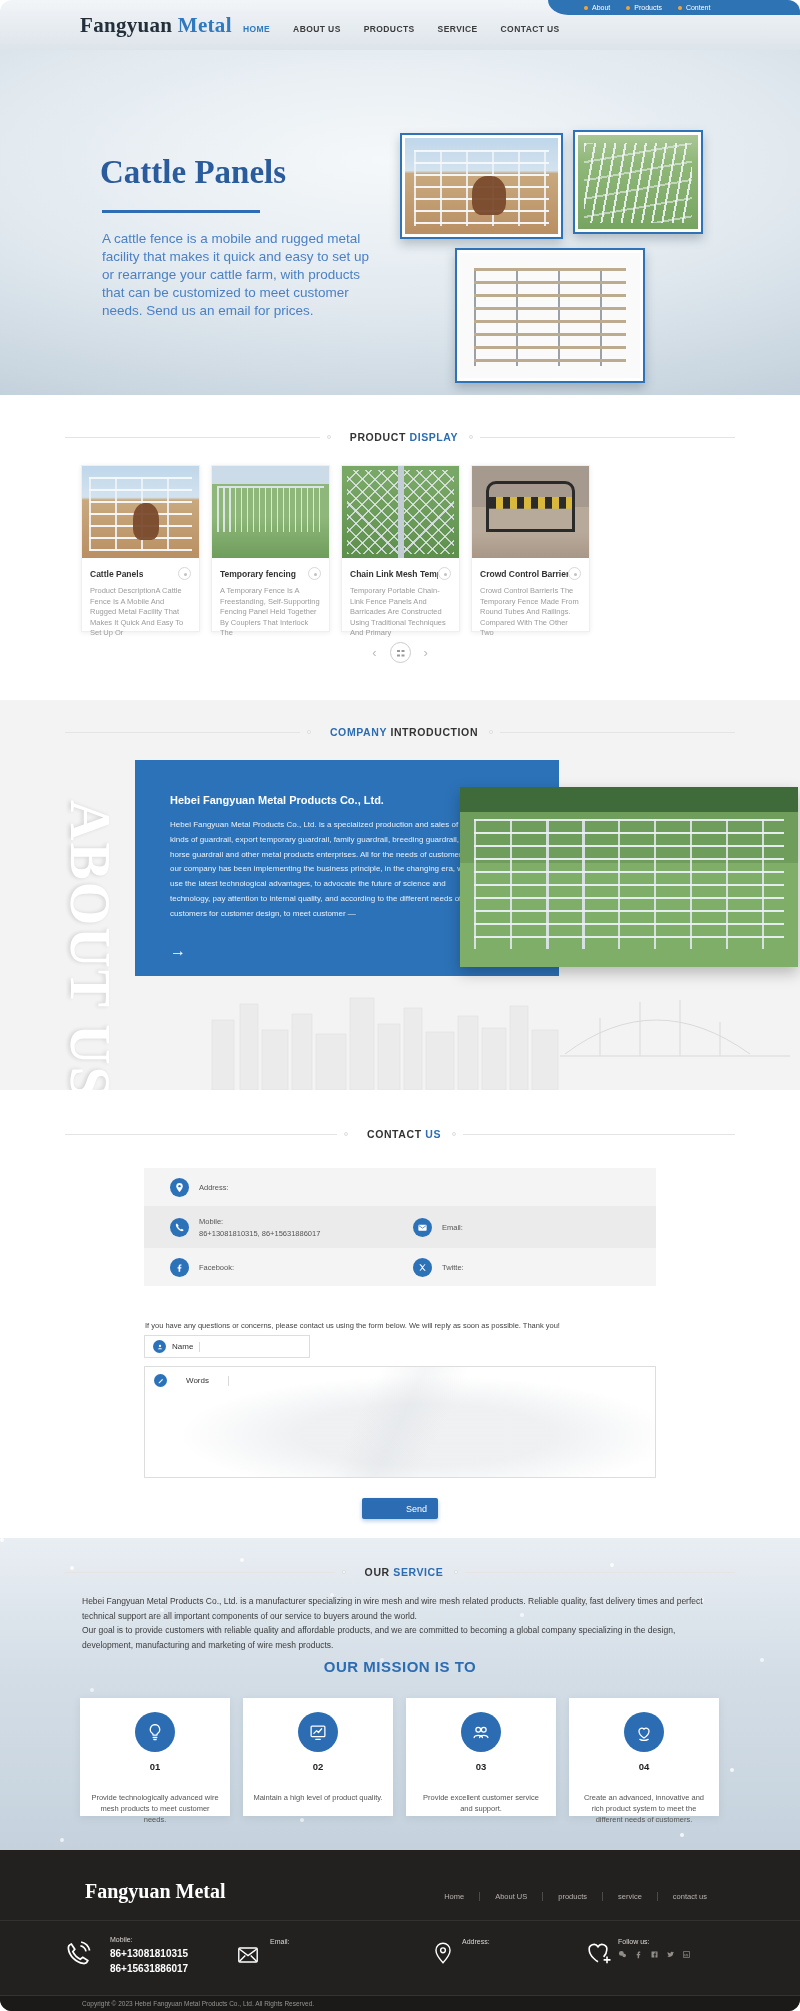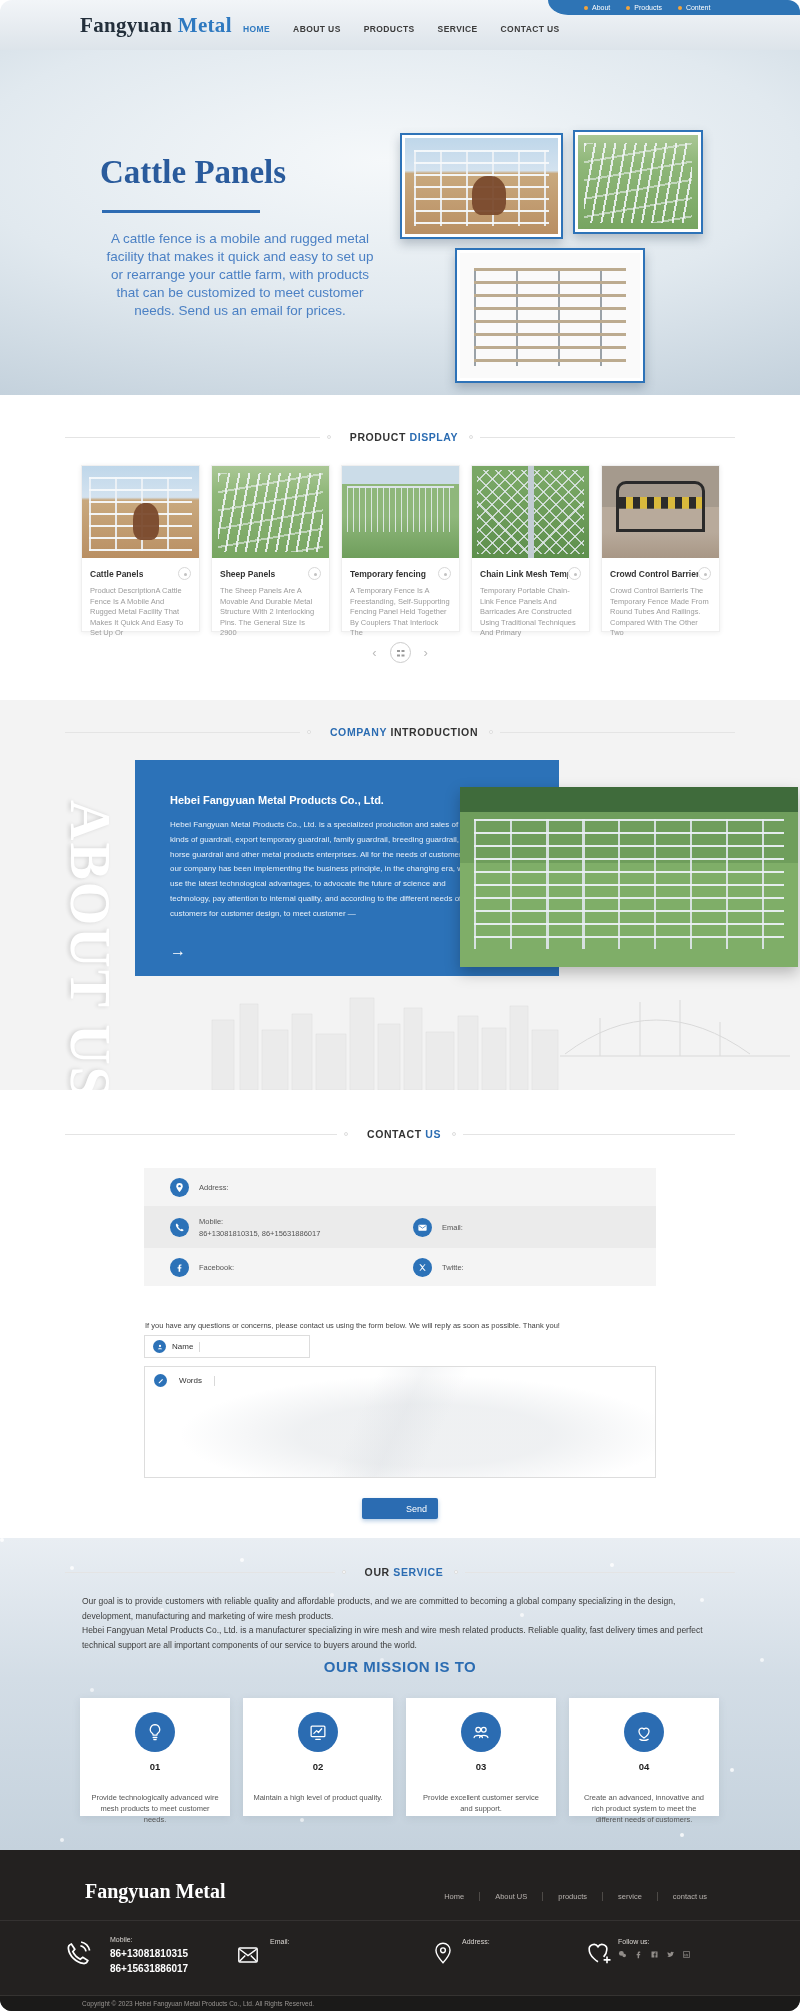--- a/index.html
+++ b/index.html
@@ -23,21 +23,21 @@
   .nav-item { font-size:8.5px; font-weight:bold; color:#3b3b3b; letter-spacing:.4px; cursor:pointer; }
   .nav-item.active { color:#2e79c0; }
 
   
   .hero { position:absolute; left:0; top:50px; width:800px; height:345px;
     background:radial-gradient(115% 95% at 48% 32%, #f5f8fa 0%, #e1e9ef 45%, #b7c7d4 100%); }
   .hero-title { position:absolute; left:100px; top:104px; font-family:"Liberation Serif",serif;
     font-weight:bold; font-size:33px; color:#2a5b9c; }
   .hero-underline { position:absolute; left:102px; top:160px; width:158px; height:3px; background:#2e6cb3; }
   .hero-text { position:absolute; left:102px; top:180px; width:276px; font-size:13.5px;
-    line-height:18px; color:#4b80c4;text-align:center; }
+    line-height:18px; color:#4b80c4; }
   .himg { position:absolute; background:#fff; border:2px solid #2e73b8; padding:3px;
     box-shadow:0 5px 10px rgba(50,70,90,.3); }
   .himg1 { left:400px; top:83px;  width:163px; height:106px; }
   .himg2 { left:573px; top:80px;  width:130px; height:104px; }
   .himg3 { left:455px; top:198px; width:190px; height:135px; }
   .hero-chevron { position:absolute; left:388px; top:356px; width:24px; height:15px; }
 
   
   .ph { position:relative; width:100%; height:100%; overflow:hidden; }
   .scene-pen { background:linear-gradient(180deg,#bfd7ea 0%,#d3e2ef 34%,#c9a97e 37%,#b98f63 100%); }
@@ -134,21 +134,21 @@
     align-items:center; gap:6px; padding:0 8px; }
   .inp .ci { width:13px; height:13px; } .inp .ci svg { width:8px; height:8px; }
   .inp-label { font-size:8px; color:#333; }
   .inp-sep { width:1px; height:10px; background:#d9d9d9; }
   .inp input { flex:1; border:none; outline:none; background:transparent; font-size:8px; min-width:10px; }
   .words-box { position:absolute; left:144px; top:276px; width:512px; height:112px; border:1px solid #ddd;
     background:
       linear-gradient(115deg, transparent 42%, rgba(205,210,216,.22) 50%, transparent 58%),
       radial-gradient(ellipse at 55% 62%, rgba(190,197,204,.25) 0 32%, transparent 62%), #fff;
     padding:7px 9px; }
-  .words-head { display:flex; align-items:center; gap:12px; }
+  .words-head { display:flex; align-items:center; gap:19px; }
   .words-box textarea { width:100%; height:78px; border:none; outline:none; background:transparent;
     resize:none; font-size:8px; margin-top:4px; font-family:"Liberation Sans",sans-serif; }
   .send-btn { position:absolute; left:362px; top:408px; width:76px; height:21px; background:#2b6cb2;
     color:#fff; font-size:9px; border:none; border-radius:2px; cursor:pointer;
     box-shadow:0 2px 4px rgba(43,108,178,.35); font-family:"Liberation Sans",sans-serif;padding-left:33px; }
 
   
   .sec-service { position:absolute; left:0; top:1538px; width:800px; height:312px; overflow:hidden;
     background:linear-gradient(180deg,#e9eef3 0%, #d3dde6 45%, #c5d2dd 100%); }
   .svc-dots { position:absolute; left:0; top:0; width:4px; height:4px; border-radius:50%;
@@ -257,30 +257,20 @@
 
     <div class="cards">
       <div class="card">
         <div class="card-img ph scene-pen"></div>
         <div class="card-body">
           <div class="card-title-row">
             <span class="card-title">Cattle Panels</span>
             <span class="card-circle"></span>
           </div>
           <div class="card-desc">Product DescriptionA Cattle Fence Is A Mobile And Rugged Metal Facility That Makes It Quick And Easy To Set Up Or</div>
-        </div>
-      </div>
-      <div class="card">
-        <div class="card-img ph scene-grassfence"></div>
-        <div class="card-body">
-          <div class="card-title-row">
-            <span class="card-title">Sheep Panels</span>
-            <span class="card-circle"></span>
-          </div>
-          <div class="card-desc">The Sheep Panels Are A Movable And Durable Metal Structure With 2 Interlocking Pins. The General Size Is 2900</div>
         </div>
       </div>
       <div class="card">
         <div class="card-img ph scene-temp"></div>
         <div class="card-body">
           <div class="card-title-row">
             <span class="card-title">Temporary fencing</span>
             <span class="card-circle"></span>
           </div>
           <div class="card-desc">A Temporary Fence Is A Freestanding, Self-Supporting Fencing Panel Held Together By Couplers That Interlock The</div>
@@ -485,22 +475,22 @@
       <div class="sh-line"></div>
       <span class="sh-dot"></span>
       <span class="sh-text">
         <span class="sh-a">OUR</span>
         <span class="sh-b">SERVICE</span>
       </span>
       <span class="sh-dot"></span>
       <div class="sh-line"></div>
     </div>
     <div class="svc-text">
+      <div>Hebei Fangyuan Metal Products Co., Ltd. is a manufacturer specializing in wire mesh and wire mesh related products. Reliable quality, fast delivery times and perfect technical support are all important components of our service to buyers around the world.</div>
       <div>Our goal is to provide customers with reliable quality and affordable products, and we are committed to becoming a global company specializing in the design, development, manufacturing and marketing of wire mesh products.</div>
-      <div>Hebei Fangyuan Metal Products Co., Ltd. is a manufacturer specializing in wire mesh and wire mesh related products. Reliable quality, fast delivery times and perfect technical support are all important components of our service to buyers around the world.</div>
     </div>
     <div class="mission-title">OUR MISSION IS TO</div>
     <div class="missions">
       <div class="m-card">
         <div class="m-icon">
           <svg viewBox="0 0 24 24" fill="none" stroke="#fff" stroke-width="1.4" stroke-linecap="round">
             <path d="M12 4a5.2 5.2 0 0 0-3 9.4c.7.6 1 1.3 1 2.1h4c0-.8.3-1.5 1-2.1A5.2 5.2 0 0 0 12 4z"></path>
             <path d="M10 18h4M10.7 20.3h2.6"></path>
             </svg>
         </div>

